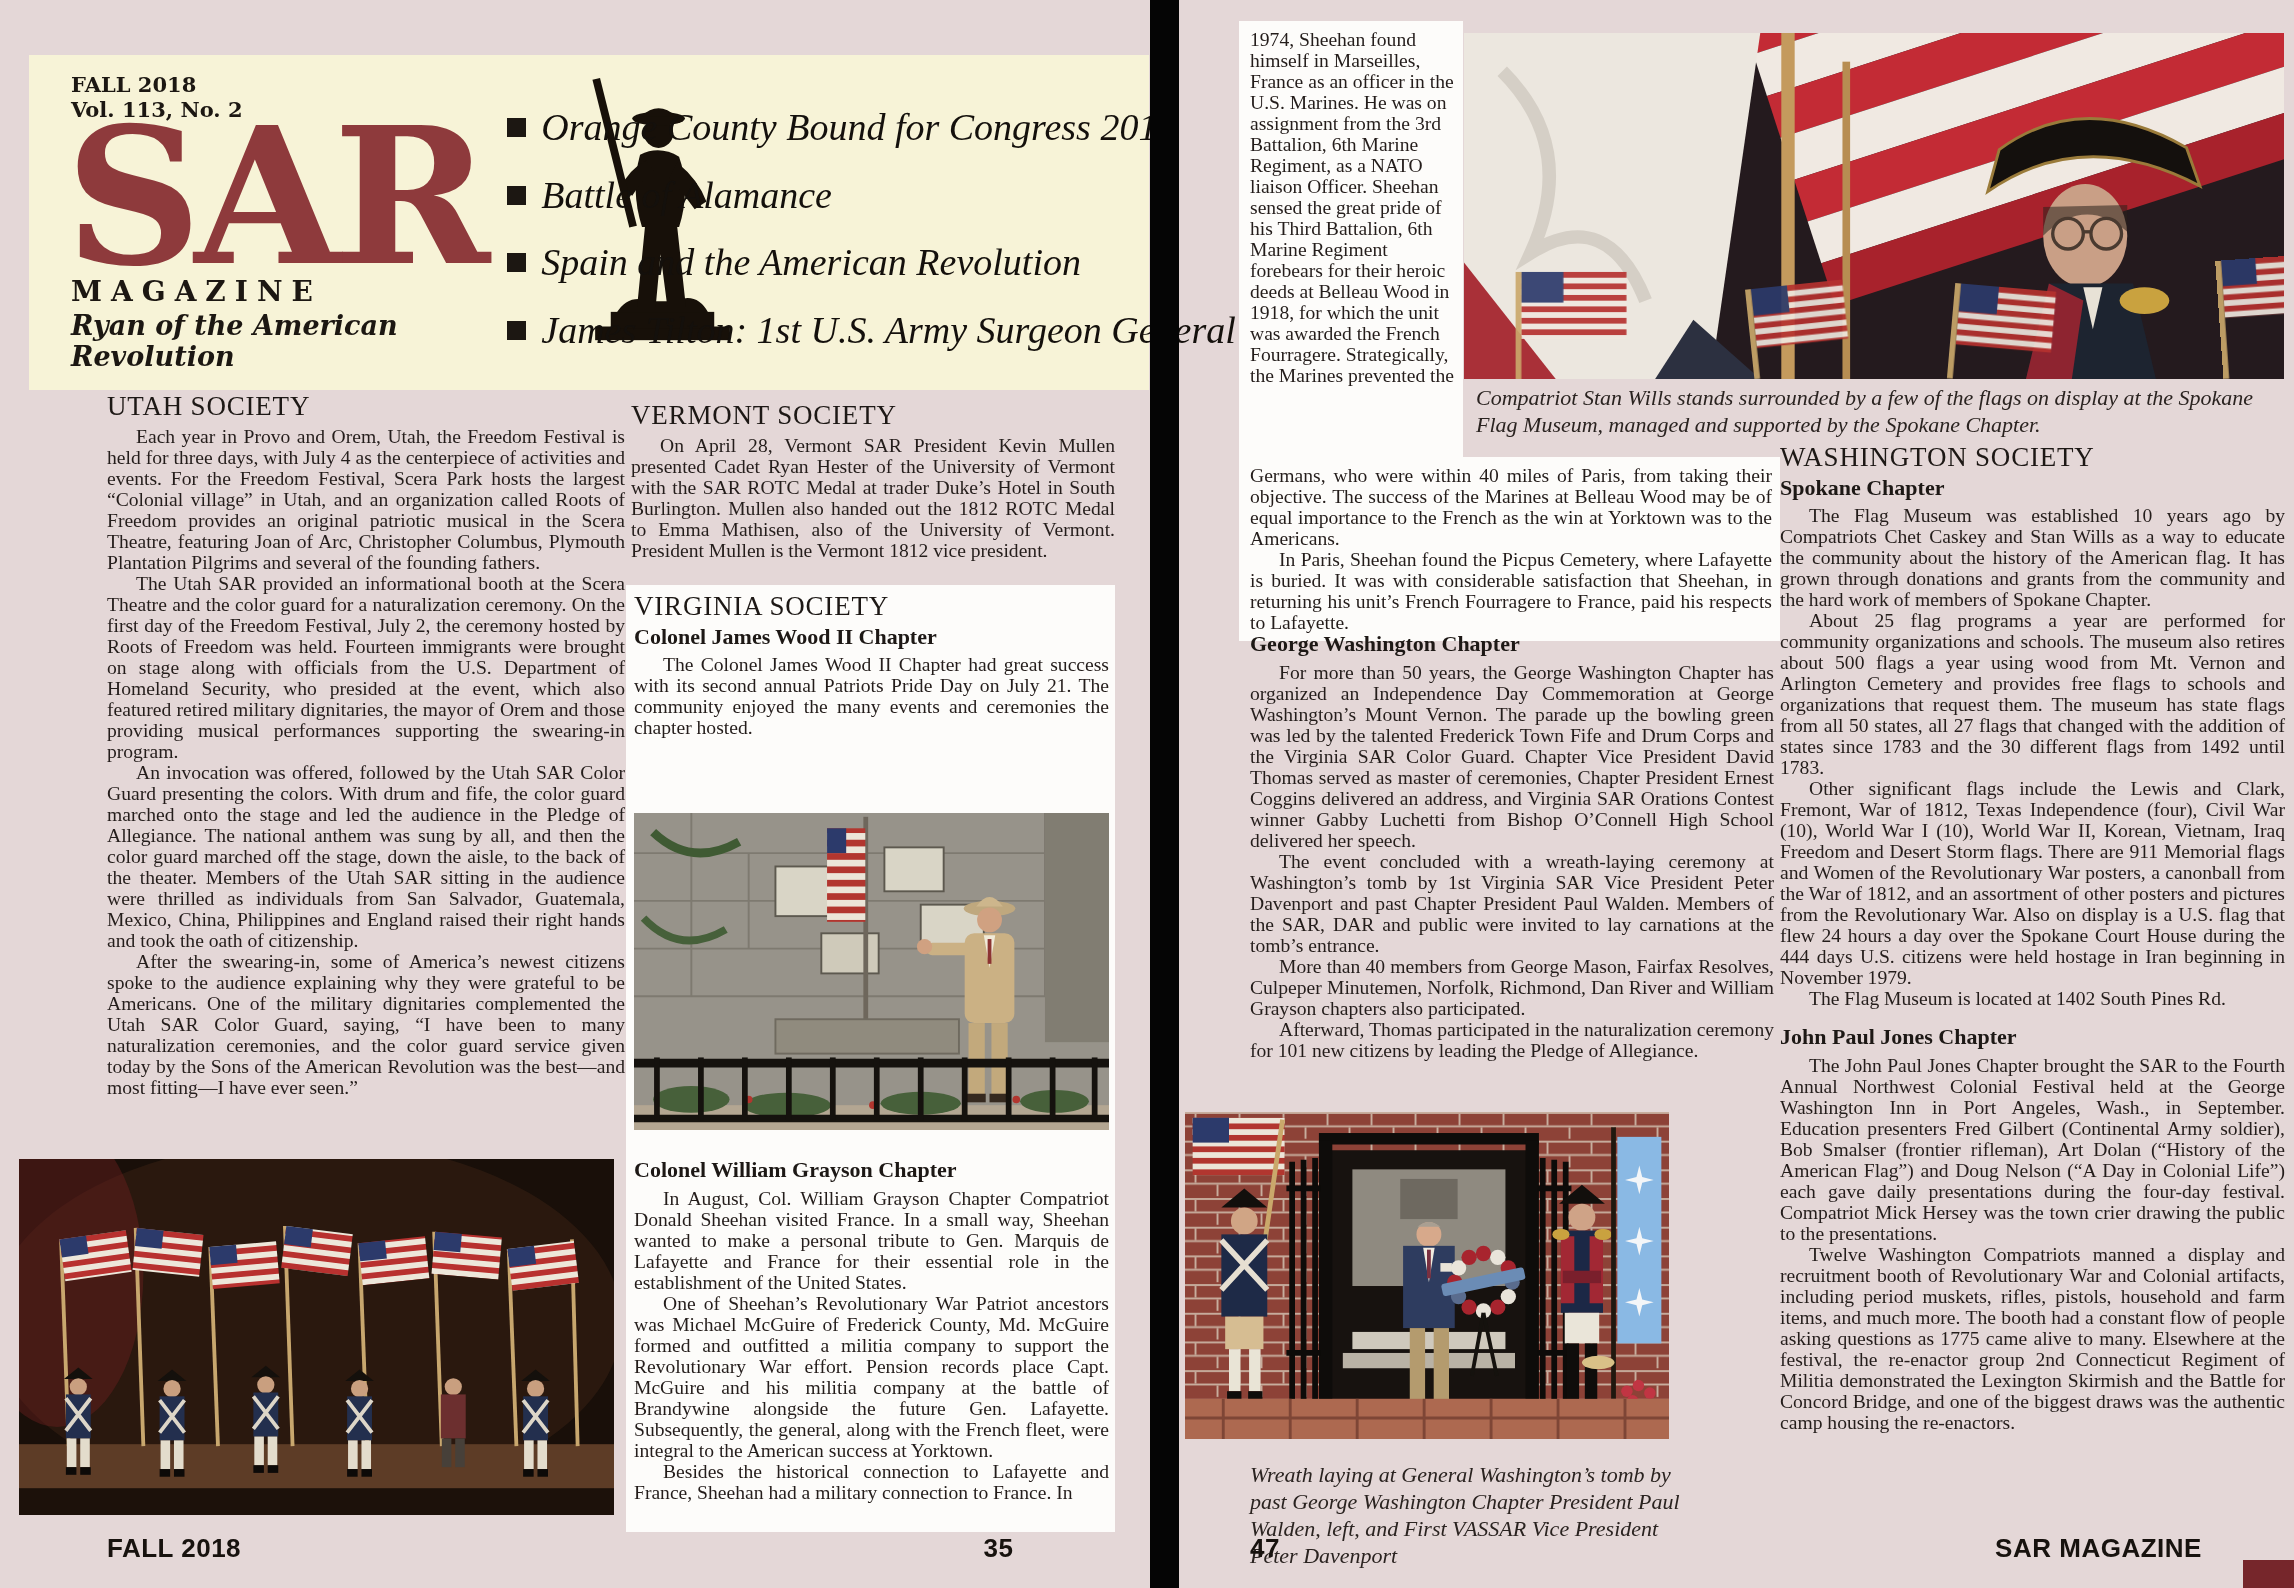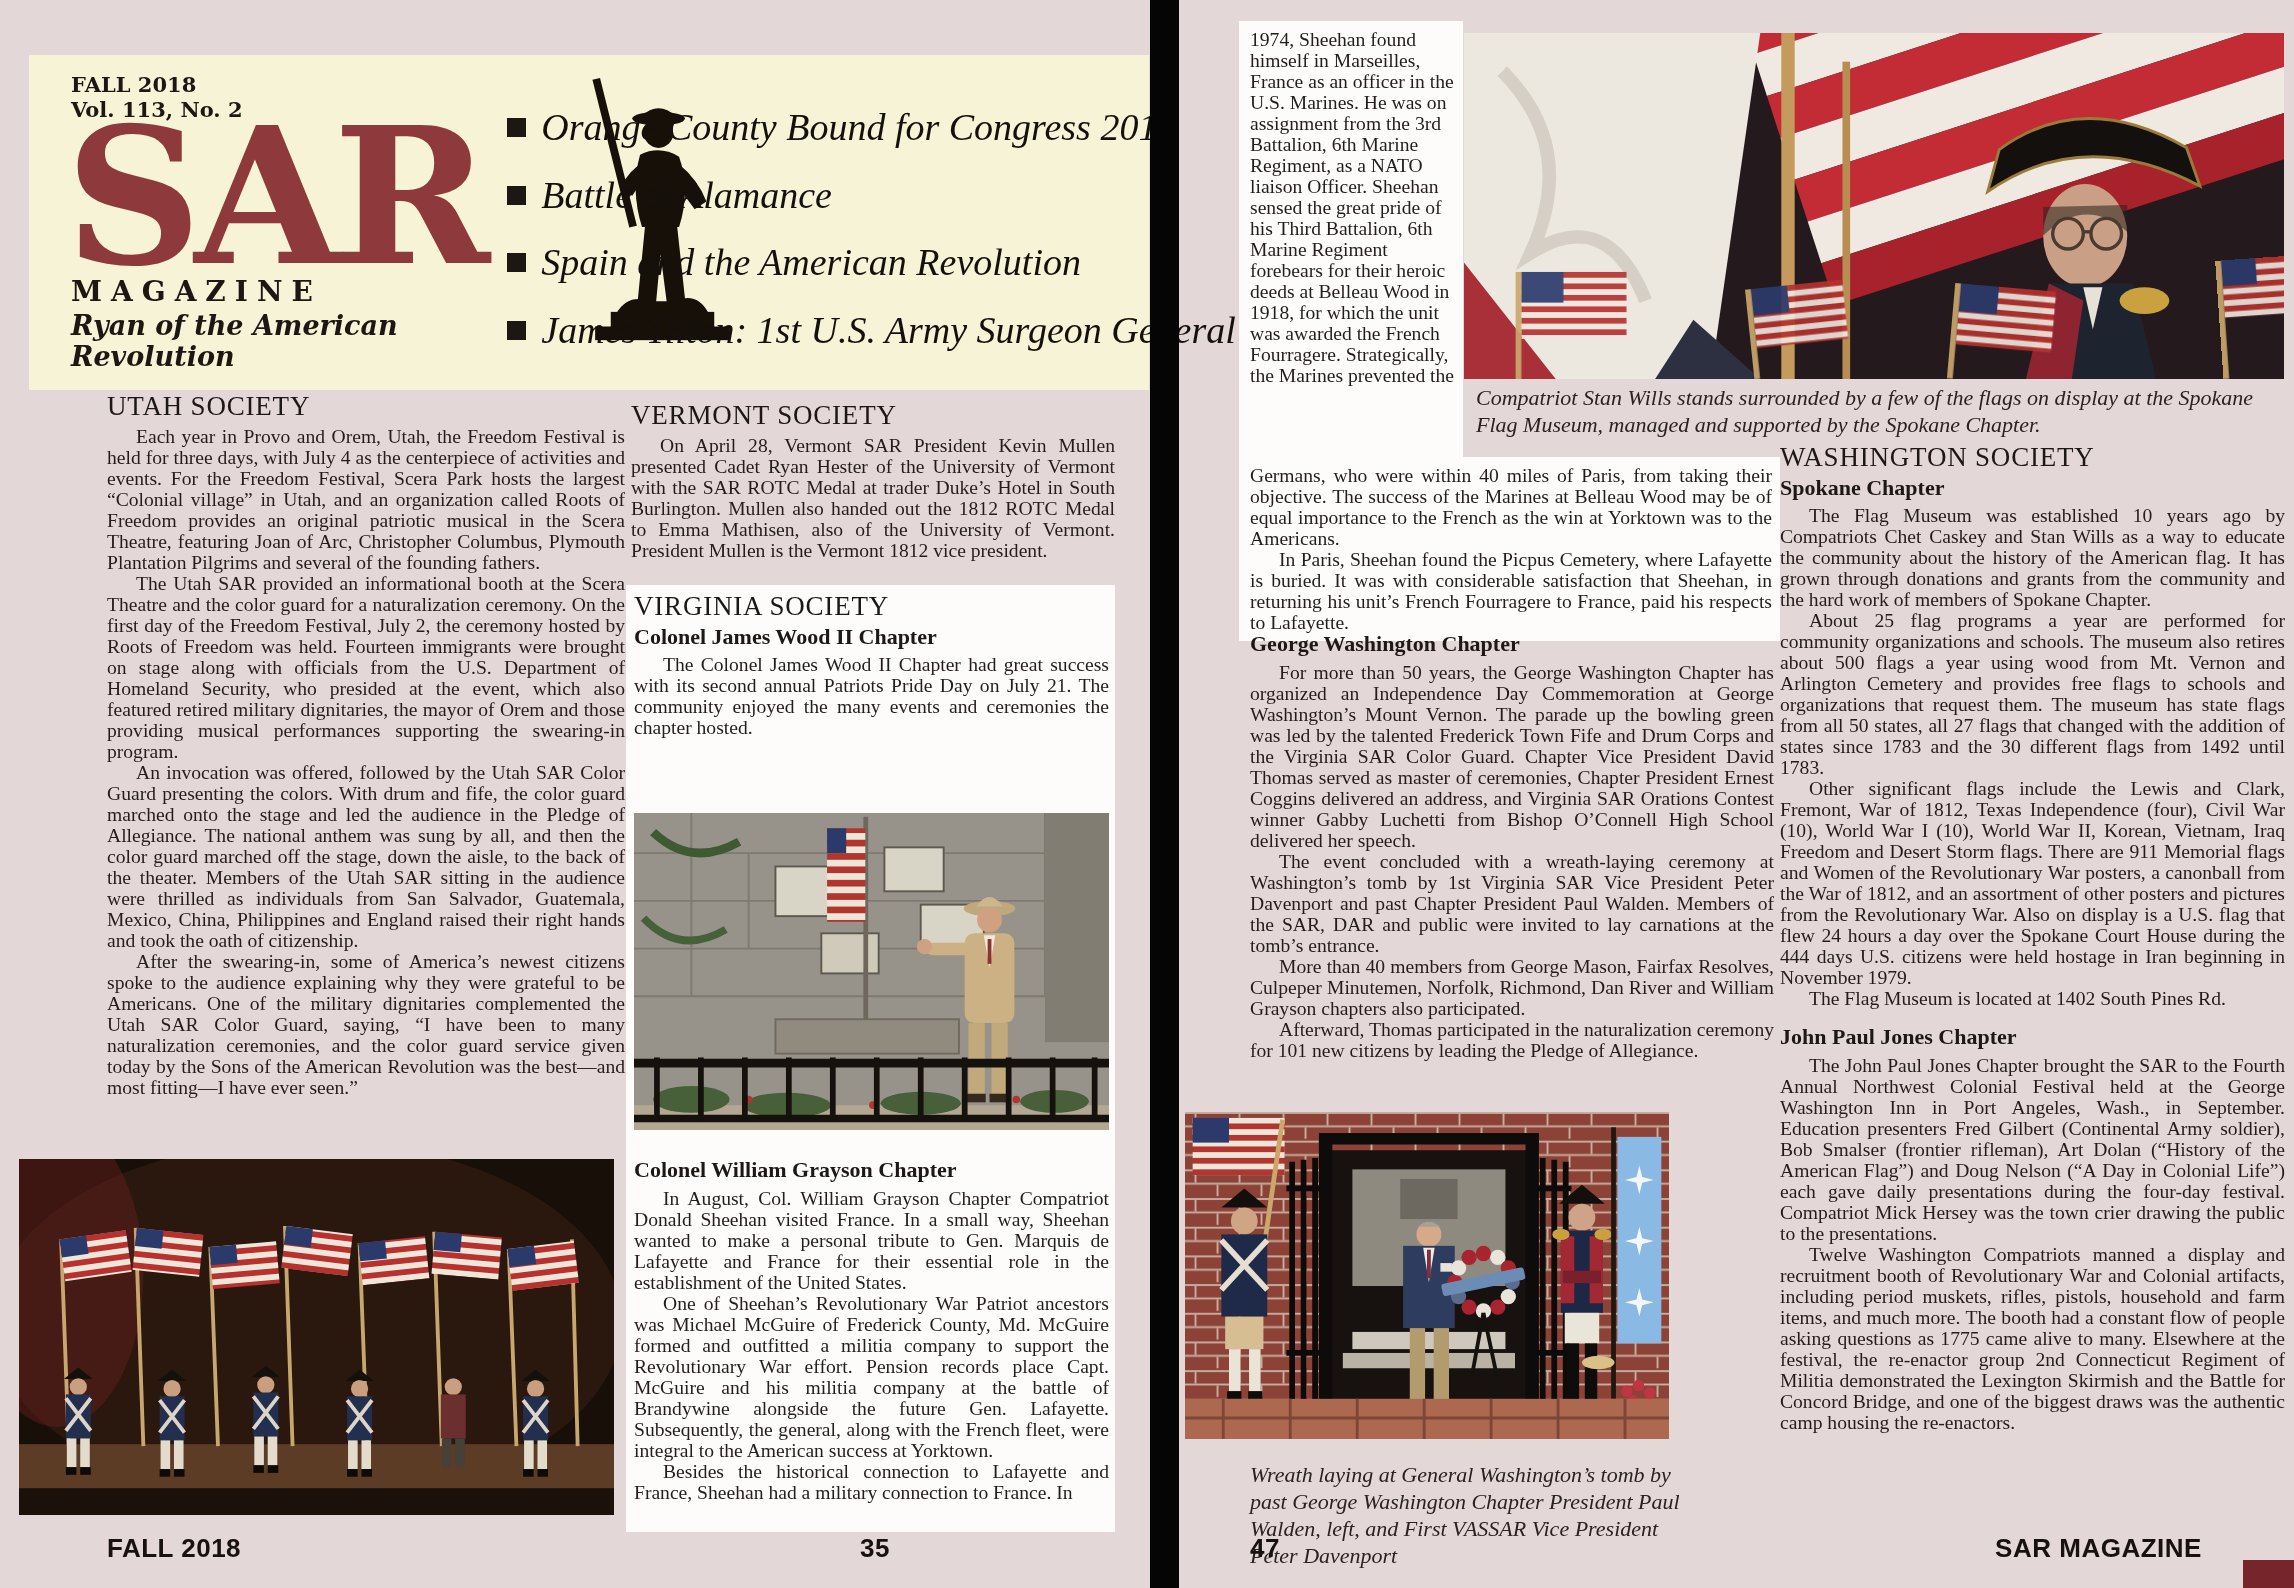--- a/index.html
+++ b/index.html
@@ -299,21 +299,21 @@
           <rect x="-12" y="202" width="10" height="30" fill="#e3dccc"></rect>
             <rect x="2" y="202" width="10" height="30" fill="#e3dccc"></rect>
           <rect x="-13" y="232" width="11" height="8" fill="#0d0a08"></rect>
             <rect x="2" y="232" width="11" height="8" fill="#0d0a08"></rect>
         </g>
       </g>
     </svg>
   </div>
 
   <div class="abs footer" style="left:107px;top:1533px;">FALL 2018</div>
-  <div class="abs footer" style="left:860px;top:1533px;width:277px;text-align:left;">35</div>
+  <div class="abs footer" style="left:860px;top:1533px;width:277px;text-align:center;">35</div>
 
   <div class="abs spine"></div>
 
   <div class="abs whitebox" style="left:1239px;top:21px;width:224px;height:619px;"></div>
   <div class="abs whitebox" style="left:1239px;top:457px;width:541px;height:184px;"></div>
 
   <div class="abs col col-left" style="left:1250px;top:29px;width:205px;">
     <p class="noindent">1974, Sheehan found himself in Marseilles, France as an officer in the U.S. Marines. He was on assignment from the 3rd Battalion, 6th Marine Regiment, as a NATO liaison Officer. Sheehan sensed the great pride of his Third Battalion, 6th Marine Regiment forebears for their heroic deeds at Belleau Wood in 1918, for which the unit was awarded the French Fourragere. Strategically, the Marines prevented the</p>
   </div>
 

